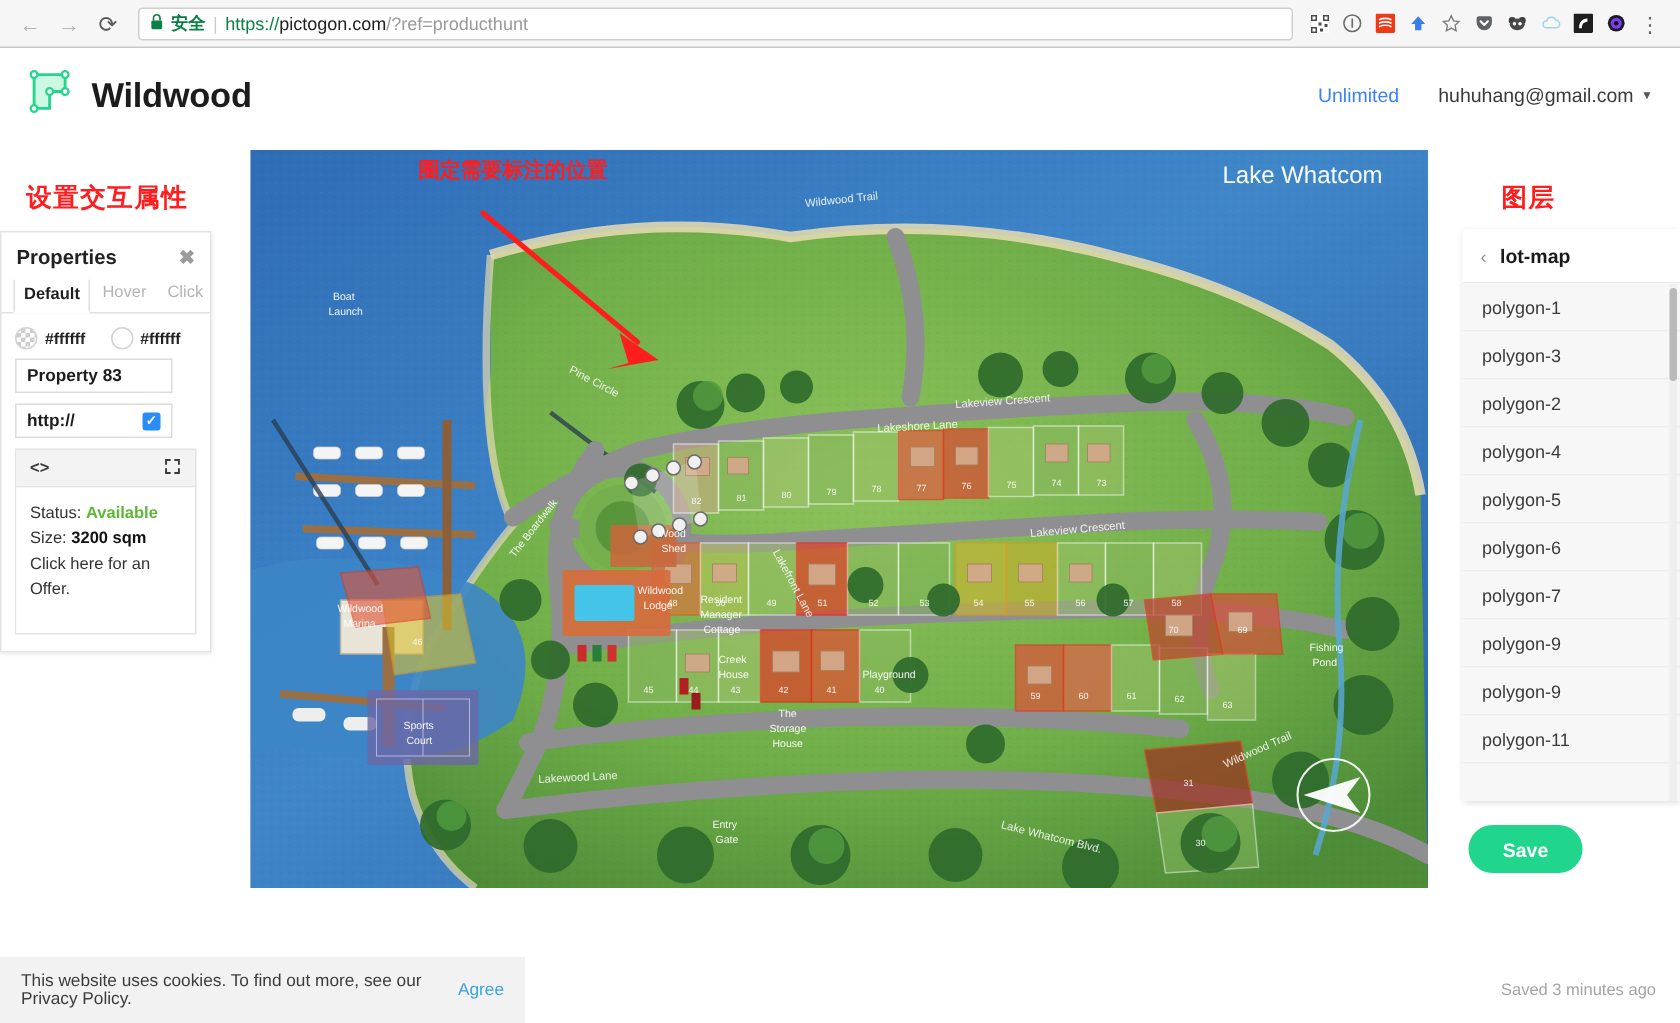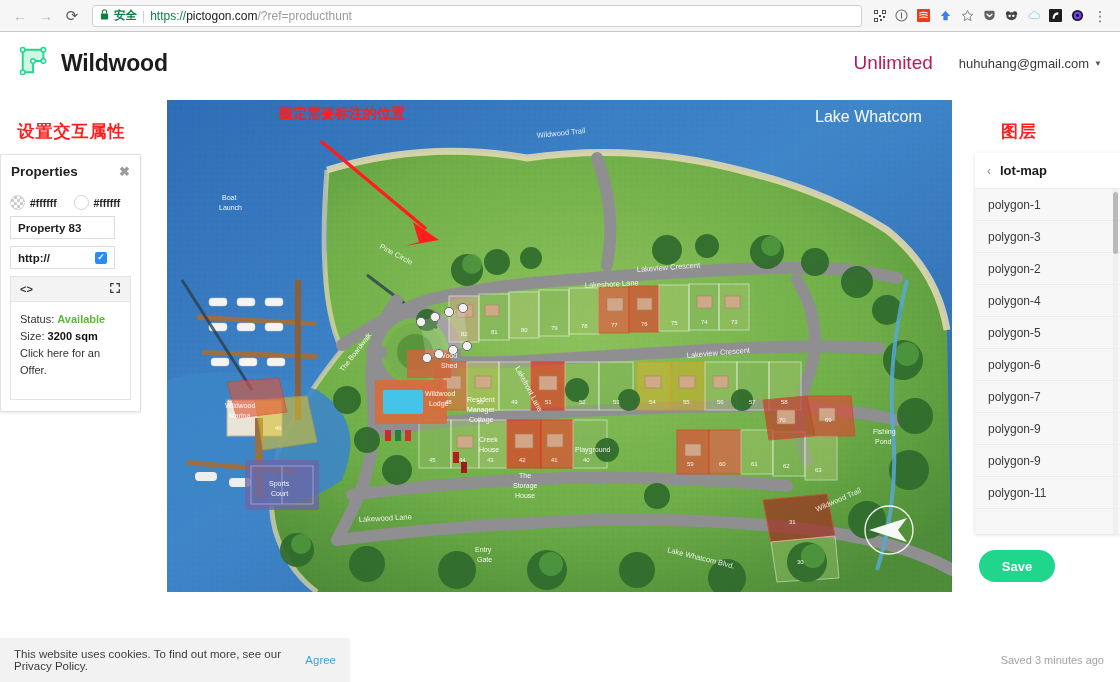--- a/index.html
+++ b/index.html
@@ -66,21 +66,21 @@
   .menu-dots { color: #5f6368; font-size: 14px; letter-spacing: 0; padding: 0 3px; }
 
   
   .app-header {
     height: 62px; background: #fff; display: flex; align-items: center;
     padding: 0 18px; justify-content: space-between;
   }
   .brand { display: flex; align-items: center; gap: 11px; }
   .brand-name { font-size: 23px; font-weight: bold; color: #1c1c1c; letter-spacing: -0.2px; }
   .header-right { display: flex; align-items: center; gap: 26px; }
-  .plan { color: #be185d; font-size: 19px; }
+  .plan { color: #3b82f6; font-size: 13px; }
   .account { color: #3a3a3a; font-size: 13px; display: flex; align-items: center; gap: 5px; }
   .caret { font-size: 8px; color: #555; }
 
   
   .stage { position: relative; height: 520px; background: #fff; }
 
   
   .left-wrap { position: absolute; left: 0; top: 26px; width: 143px; }
   .cn-title-left {
     color: #ff1d1d; font-size: 17px; font-weight: bold;
@@ -348,20 +348,25 @@
 
   <div class="left-wrap">
     <div class="cn-title-left">设置交互属性</div>
 
     <div class="prop-panel">
       <div class="prop-head">
         <span class="prop-title">Properties</span>
         <span class="prop-close">✖</span>
       </div>
 
+      <div class="tabs">
+        <div class="ptab active">Default</div>
+        <div class="ptab">Hover</div>
+        <div class="ptab">Click</div>
+      </div>
 
       <div class="swatch-row">
         <div class="sw-item">
           <span class="sw transparent"></span>
           <span class="sw-val">#ffffff</span>
         </div>
         <div class="sw-item">
           <span class="sw white"></span>
           <span class="sw-val">#ffffff</span>
         </div>

